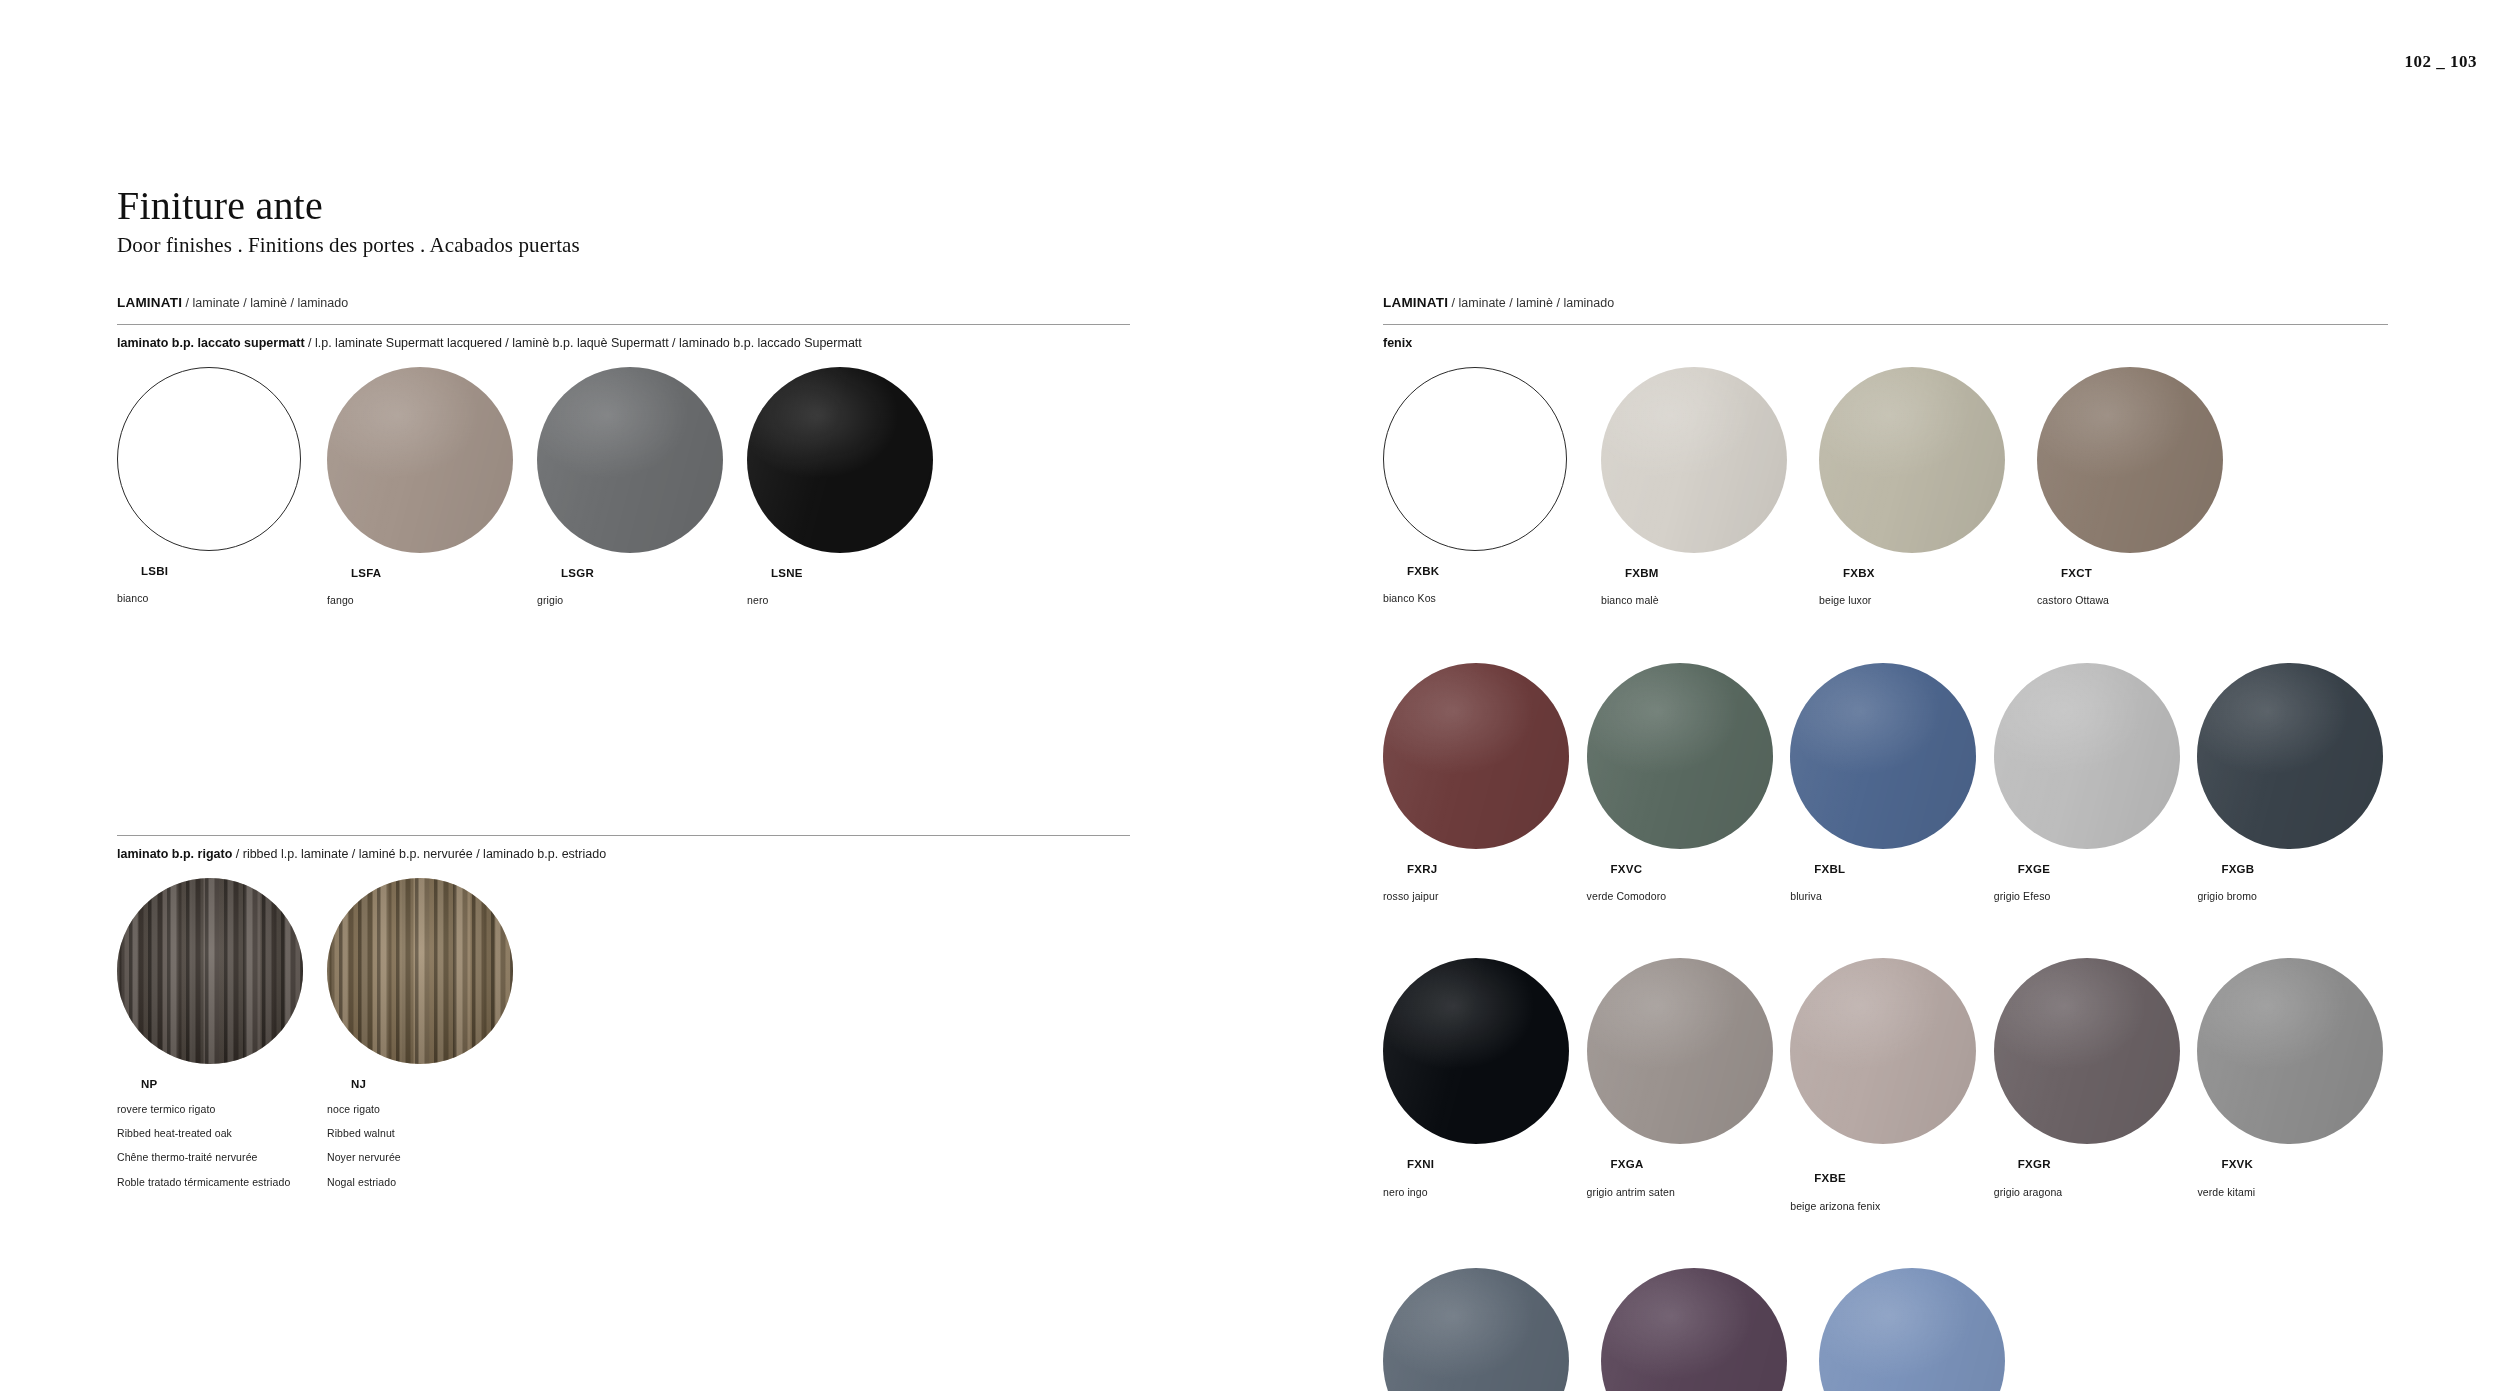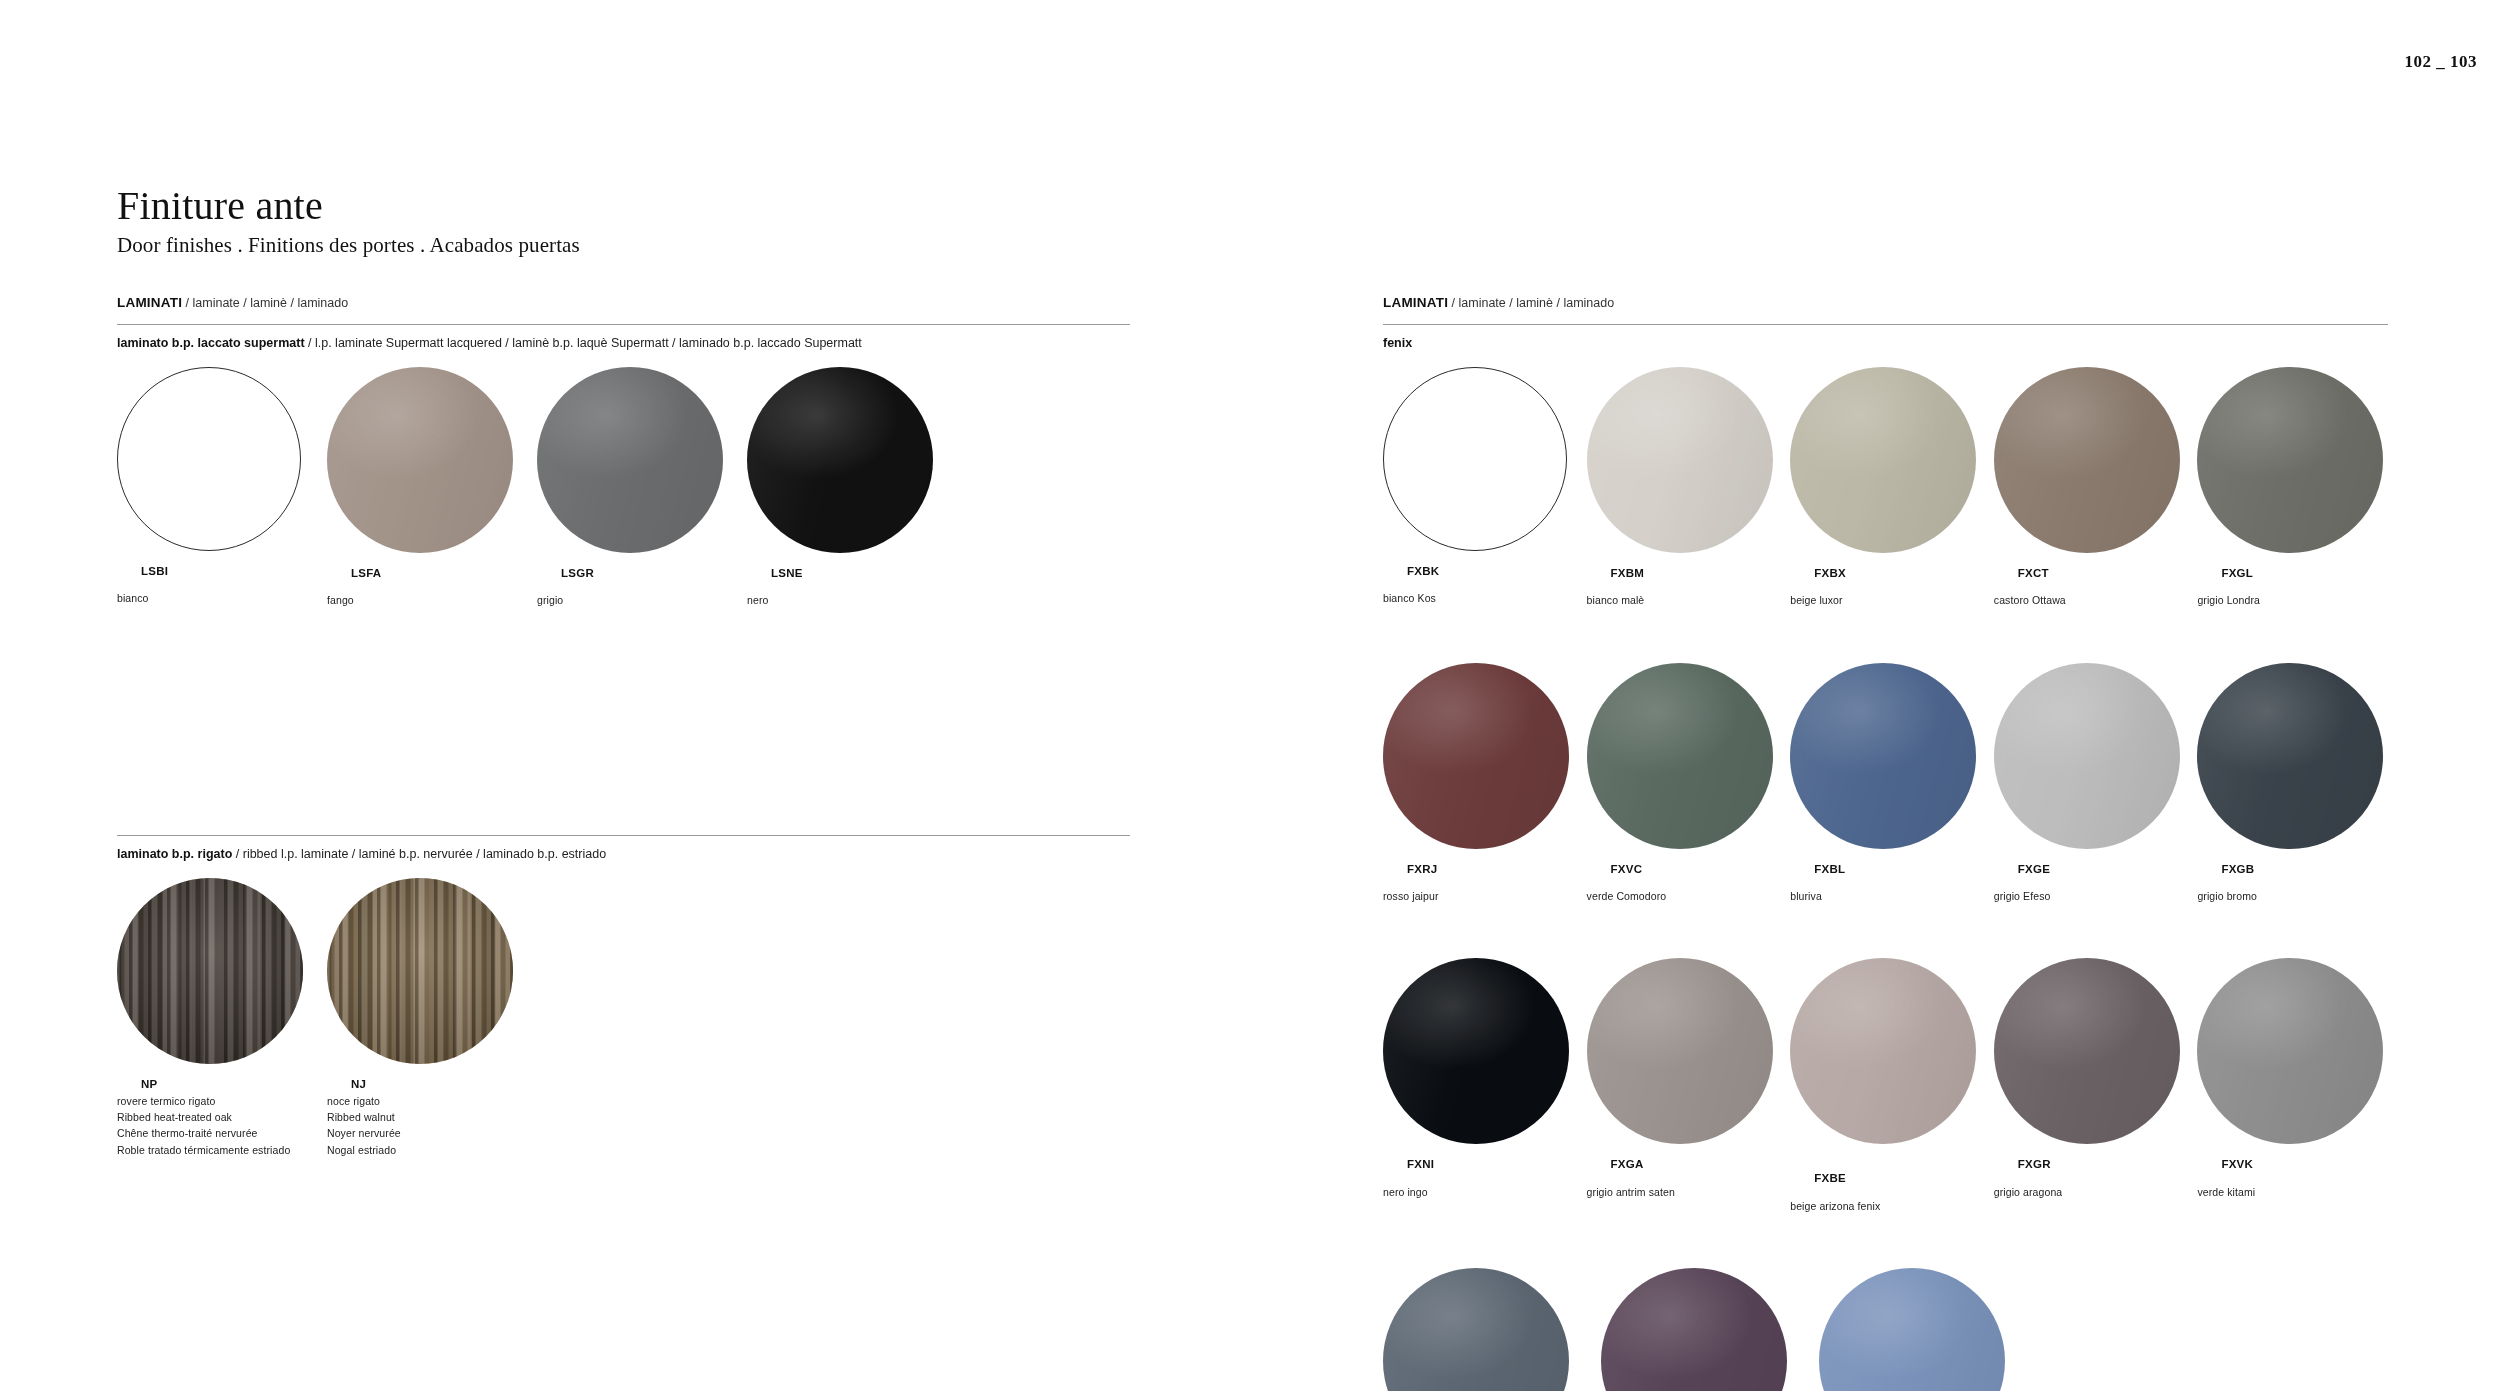--- a/index.html
+++ b/index.html
@@ -173,21 +173,21 @@
     font-size: 10.5px;
     color: #222;
     display: block;
     margin-top: 16px;
     letter-spacing: 0.1px;
   }
   .swatch-desc-line {
     font-size: 10.5px;
     color: #222;
     display: block;
-    margin-top: 5px;
+    margin-top: 13px;
     letter-spacing: 0.1px;
   }
 
   
   .block-2 { margin-top: 228px; }
 
   
   .fenix-row { margin-bottom: 56px; gap: 8px; }
   .fenix-row:last-child { margin-bottom: 0; }
 
@@ -324,27 +324,20 @@
             <span class="swatch-name">beige luxor</span>
           </div>
         </div>
         <div class="swatch-cell">
           <div class="swatch-disc sheen" style="background-color: rgb(139, 123, 110);"></div>
           <div class="swatch-label">
             <span class="swatch-code">FXCT</span>
             <span class="swatch-name">castoro Ottawa</span>
           </div>
         </div>
-        <div class="swatch-cell">
-          <div class="swatch-disc sheen" style="background-color: rgb(111, 111, 105);"></div>
-          <div class="swatch-label">
-            <span class="swatch-code">FXGL</span>
-            <span class="swatch-name">grigio Londra</span>
-          </div>
-        </div>
       </div>
       <div class="swatch-row fenix-row">
         <div class="swatch-cell">
           <div class="swatch-disc sheen" style="background-color: rgb(109, 60, 60);"></div>
           <div class="swatch-label">
             <span class="swatch-code">FXRJ</span>
             <span class="swatch-name">rosso jaipur</span>
           </div>
         </div>
         <div class="swatch-cell">

